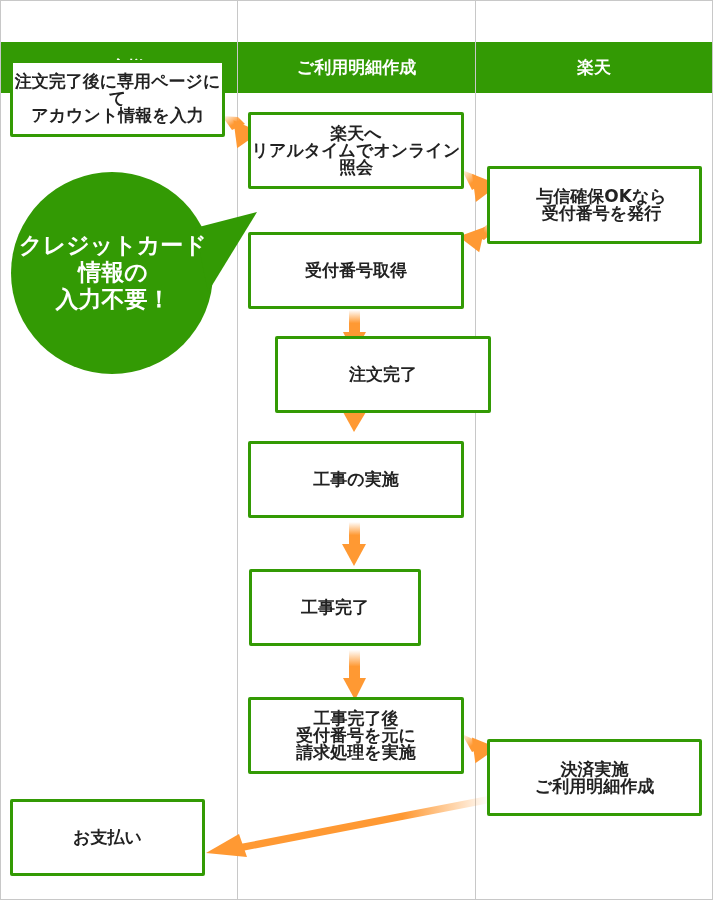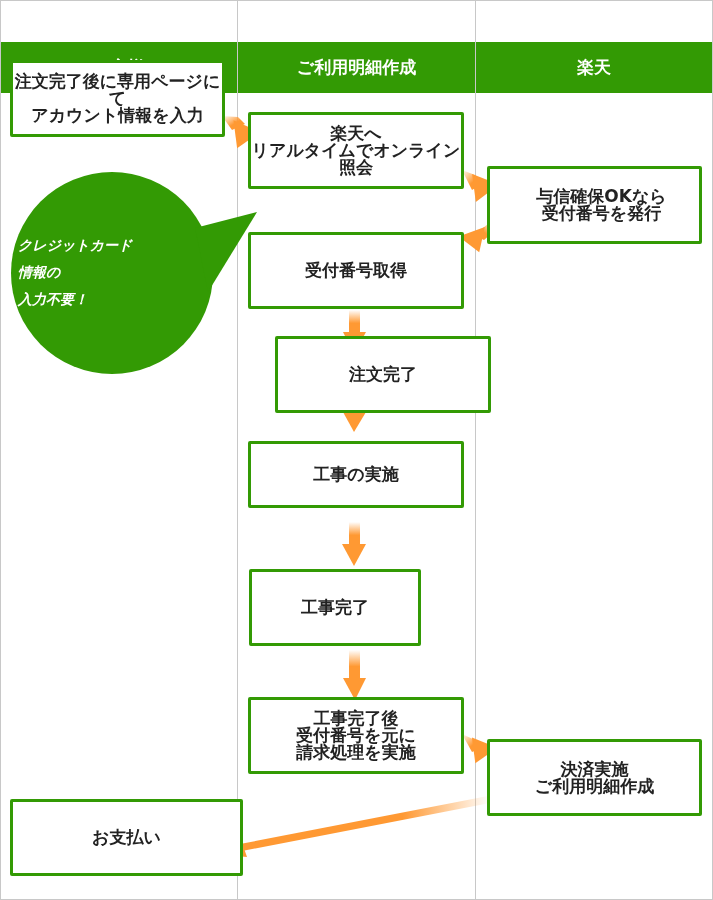--- a/index.html
+++ b/index.html
@@ -10,22 +10,22 @@
   .header { position:absolute; top:0; height:51px; background:#339a04;
             color:#ffffff; font-weight:bold; font-size:17px;
             display:flex; align-items:center; justify-content:center;margin-top:42px; }
   .vline { position:absolute; top:0; width:1px; height:900px; background:#c8c8c8; }
   .box { position:absolute; border:3px solid #339a04; border-radius:2px;
          background:#fff; box-sizing:border-box; display:flex;
          align-items:center; justify-content:center; text-align:center;
          font-size:17px; font-weight:bold; color:#222; line-height:17px;
          white-space:pre-line; }
   .bubble-text { position:absolute; left:18px; top:232px; width:190px;
-                 text-align:left; color:#fff; font-weight:bold;
-                 font-size:14px; line-height:27px; white-space:pre-line;font-style:italic; }
+                 text-align:center; color:#fff; font-weight:bold;
+                 font-size:23px; line-height:27px; white-space:pre-line; }
   svg.overlay { position:absolute; left:0; top:0; width:713px; height:900px; pointer-events:none; }
 </style>
 </head>
 <body>
 
 <div class="frame"></div>
 
 <div class="header" style="left:1px;width:236px;">お客様</div>
 <div class="header" style="left:238px;width:237px;">ご利用明細作成</div>
 <div class="header" style="left:476px;width:236px;">楽天</div>
@@ -106,20 +106,20 @@
 入力不要！</div>
 
 <div class="box" style="left:10px;top:60px;width:215px;height:77px;">注文完了後に専用ページにて
 アカウント情報を入力</div>
 <div class="box" style="left:248px;top:112px;width:216px;height:77px;">楽天へ
 リアルタイムでオンライン照会</div>
 <div class="box" style="left:487px;top:166px;width:215px;height:78px;padding-left:14px;">与信確保OKなら
 受付番号を発行</div>
 <div class="box" style="left:248px;top:232px;width:216px;height:77px;">受付番号取得</div>
 <div class="box" style="left:248px;top:336px;width:216px;height:77px;margin-left:27px;">注文完了</div>
-<div class="box" style="left:248px;top:441px;width:216px;height:67px;">工事の実施</div>
+<div class="box" style="left:248px;top:441px;width:216px;height:77px;">工事の実施</div>
 <div class="box" style="left:249px;top:569px;width:172px;height:77px;">工事完了</div>
 <div class="box" style="left:248px;top:697px;width:216px;height:77px;">工事完了後
 受付番号を元に
 請求処理を実施</div>
 <div class="box" style="left:487px;top:739px;width:215px;height:77px;">決済実施
 ご利用明細作成</div>
-<div class="box" style="left:10px;top:799px;width:233px;height:77px;">お支払い</div>
+<div class="box" style="left:10px;top:799px;width:195px;height:77px;">お支払い</div>
 
 </body></html>

